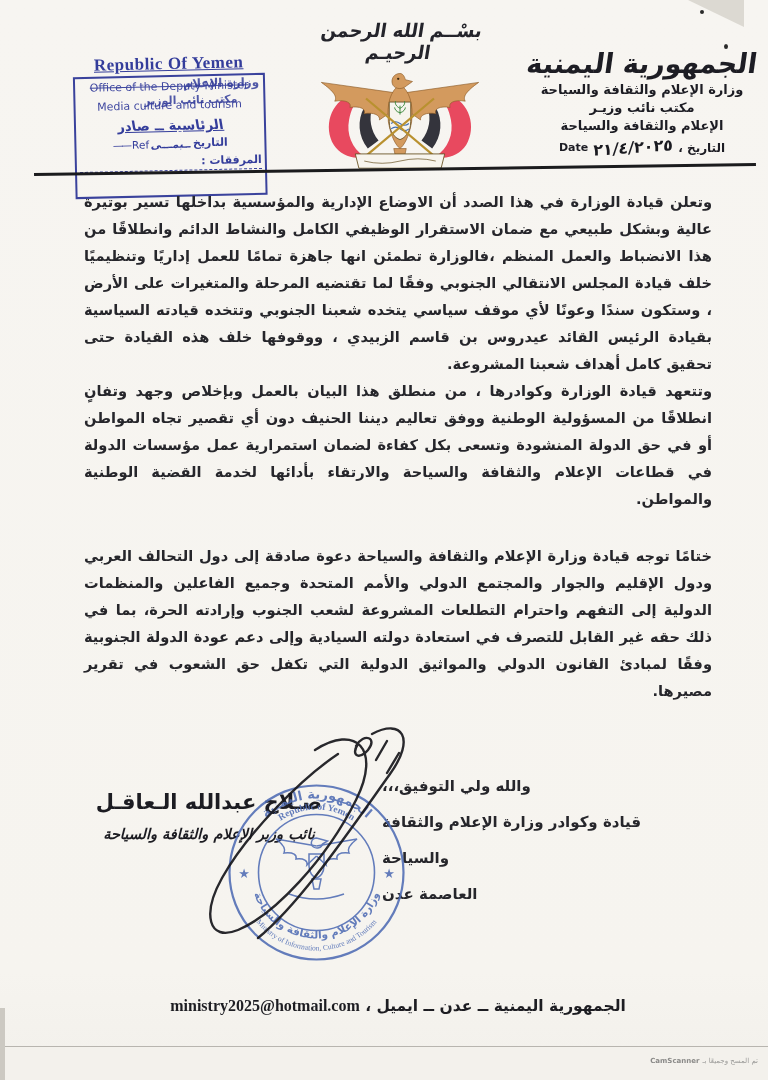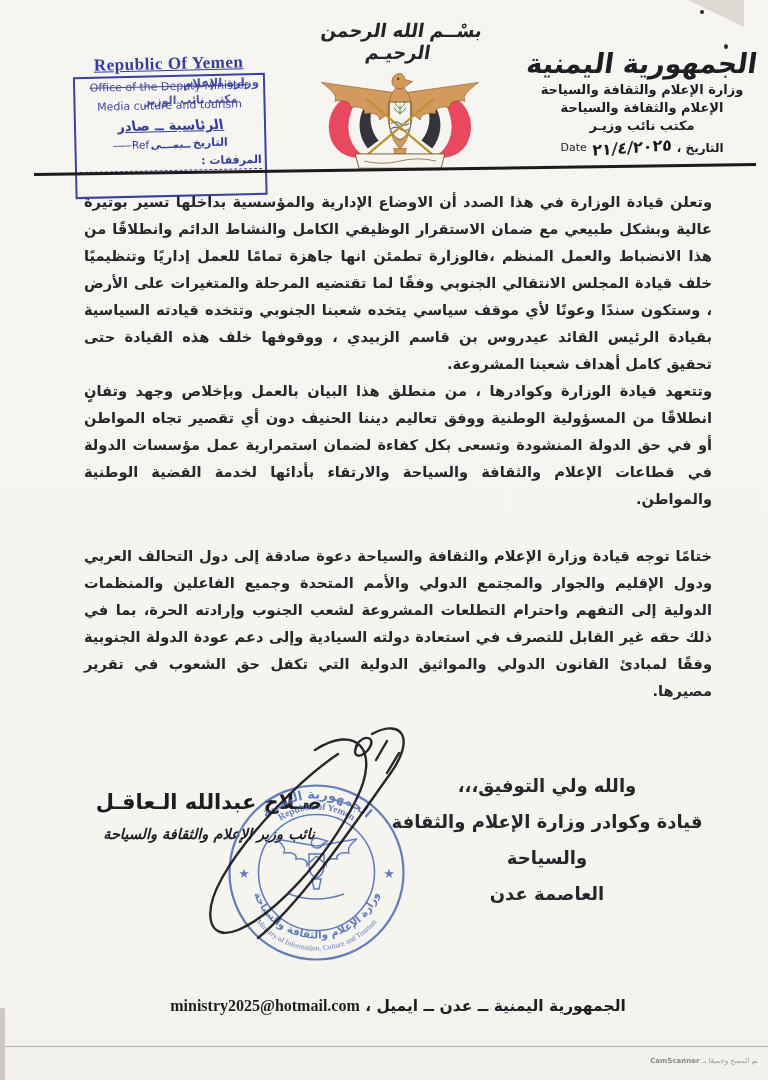--- a/index.html
+++ b/index.html
@@ -33,34 +33,34 @@
              color:#24242b;transform:skewX(-9deg) scaleY(1.05);direction:rtl;letter-spacing:.5px;}
   .emblem{left:302px;top:52px;}
 
   
   .letterhead{right:8px;top:48px;width:236px;text-align:center;color:#1d1d24;direction:rtl;}
   .lh-callig{font-size:27px;font-weight:bold;transform:skewX(-8deg) scaleY(1.02);letter-spacing:-1px;}
   .lh-line{font-size:13px;font-weight:bold;margin-top:3px;}
   .lh-date{margin-top:5px;display:flex;direction:rtl;justify-content:center;align-items:center;gap:5px;
            font-size:12px;font-weight:bold;}
   .hand-date{font-size:16px;font-weight:600;transform:rotate(-4deg) skewX(-6deg);letter-spacing:1px;color:#1a1a20;}
-  .date-en{font-size:11px;font-weight:normal;}
+  .date-en{font-size:11px;font-weight:bold;}
 
   
   .rule-main{left:34px;top:168px;width:722px;height:3px;background:#1b1b1d;transform:rotate(-0.8deg);}
 
   
   .body-text{left:84px;top:188px;width:628px;direction:rtl;text-align:justify;
              font-size:14.6px;font-weight:bold;line-height:27px;color:#26262b;}
   .body-text p{margin:0 0 16px 0;}
   .body-text p.p2{margin-bottom:0;}
   .body-text p.p3{margin-bottom:30px;}
 
   
-  .closing{right:56px;top:768px;width:330px;direction:rtl;text-align:center;font-size:18px;
+  .closing{right:56px;top:768px;width:330px;direction:rtl;text-align:left;font-size:15px;
            font-weight:bold;line-height:36px;color:#26262b;position:absolute;}
   .signer{left:86px;top:790px;width:246px;text-align:center;direction:rtl;color:#1c1c22;}
   .signer-name{font-size:21px;font-weight:bold;letter-spacing:1px;}
   .signer-title{font-size:14.5px;font-weight:bold;margin-top:12px;font-style:italic;}
   .round-stamp{left:224px;top:780px;opacity:.88;}
   .signature{left:160px;top:718px;}
 
   
   .footer{left:0;top:997px;width:100%;text-align:center;direction:rtl;font-size:15.5px;
           font-weight:bold;color:#1d1d22;}
@@ -129,22 +129,22 @@
     </g>
     <g>
       <path d="M50 114 L 150 114 L 146 130 L 54 130 Z" fill="#f7f4ed" stroke="#6a5426" stroke-width="1"></path>
       <path d="M60 122 q 20 5 40 0 t 40 0" stroke="#6a5426" stroke-width="0.8" fill="none"></path>
     </g>
   </svg>
 
   <div class="abs letterhead">
     <div class="lh-callig">الجمهورية اليمنية</div>
     <div class="lh-line">وزارة الإعلام والثقافة والسياحة</div>
+    <div class="lh-line">مكتب نائب وزيـر</div>
     <div class="lh-line">الإعلام والثقافة والسياحة</div>
-    <div class="lh-line">مكتب نائب وزيـر</div>
     <div class="lh-date">
       <span>التاريخ ،</span>
       <span class="hand-date">٢١/٤/٢٠٢٥</span>
       <span class="date-en" dir="ltr">Date</span>
     </div>
   </div>
 
   <div class="abs rule-main"></div>
 
   <div class="abs body-text">

